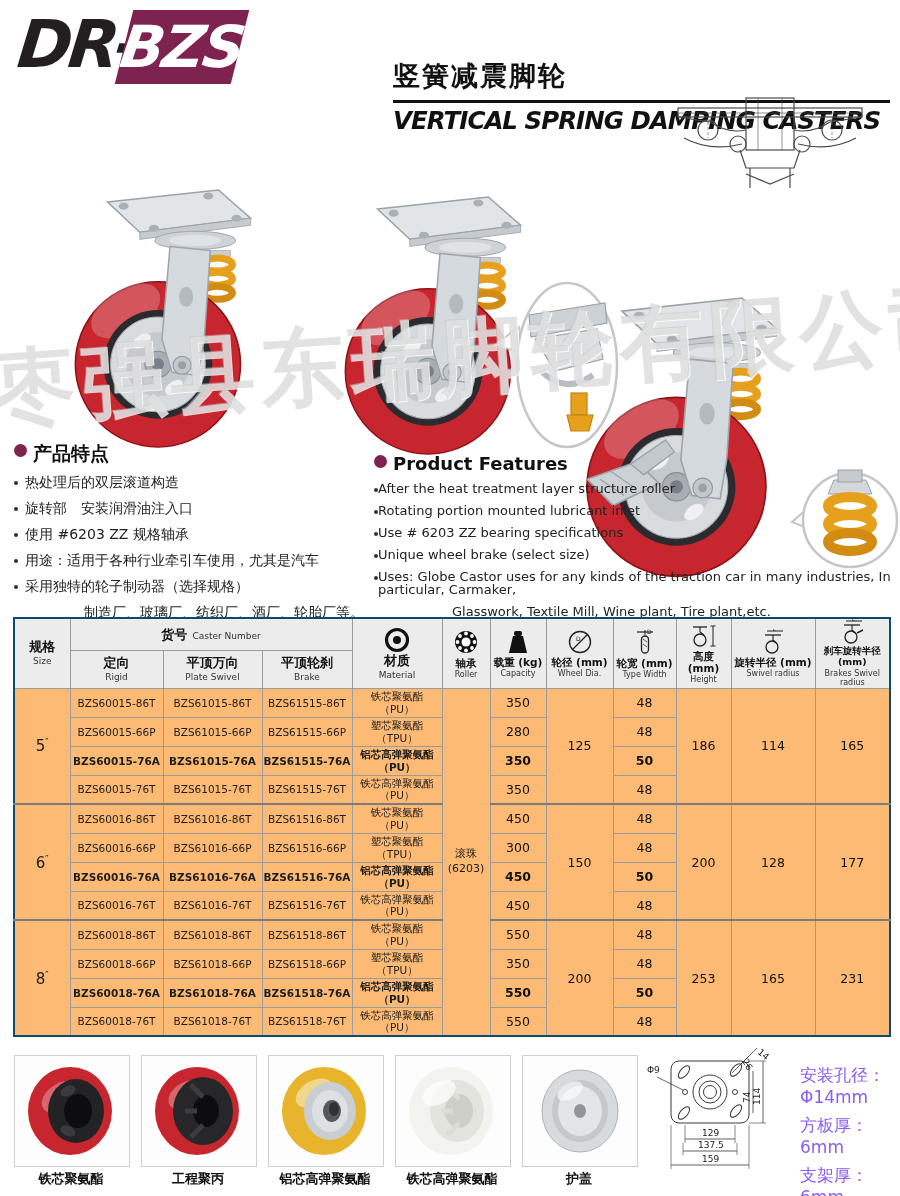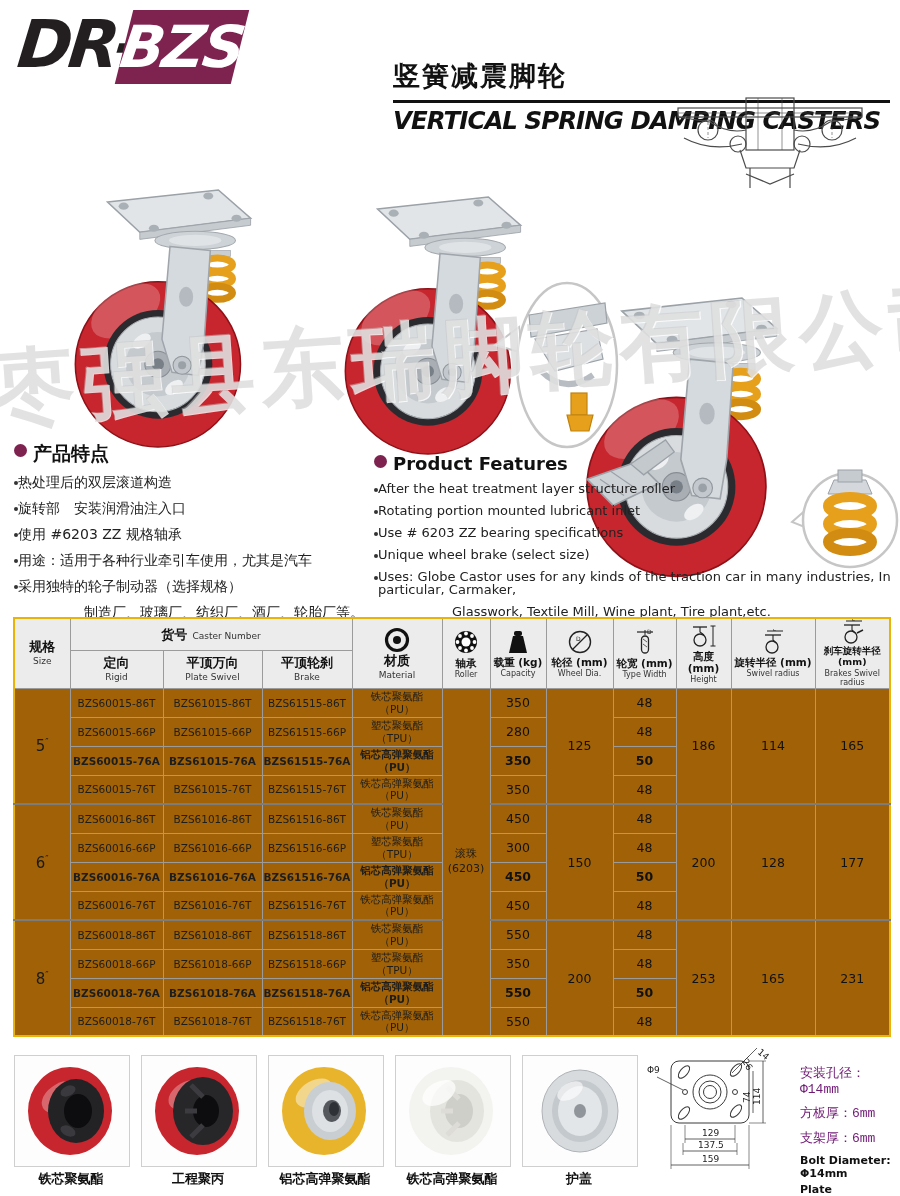--- a/index.html
+++ b/index.html
@@ -24,32 +24,32 @@
   .watermark{left:-10px;top:300px;width:960px;font-size:84px;font-weight:700;
     color:rgba(197,197,197,.50);letter-spacing:6px;transform:rotate(-4deg);
     text-shadow:1px 1px 0 rgba(255,255,255,.8);pointer-events:none;white-space:nowrap;}
 
   
   .feat{line-height:1;}
   .feat-title{display:flex;align-items:flex-start;gap:6px;font-weight:900;color:#111;}
   .bullet{width:13px;height:13px;border-radius:50%;background:#7e2350;flex:0 0 auto;}
   .feat-cn{left:14px;top:444px;width:360px;}
   .feat-cn .feat-title{font-size:19px;}
-  .feat-cn .item{font-size:14px;margin-top:12px;display:flex;color:#222;}
+  .feat-cn .item{font-size:14px;margin-top:12px;display:flex;gap:7px;color:#222;}
   .feat-en{left:374px;top:455px;width:520px;}
   .feat-en .feat-title{font-size:18px;}
   .feat-en .item{font-size:13px;margin-top:9px;display:flex;color:#222;}
   .dot{width:4px;height:4px;border-radius:50%;background:#333;margin-top:6px;flex:0 0 auto;}
   .item.cont{margin-left:70px;}
   .feat-en .item.cont{margin-left:78px;}
 
   
   .spec-wrap{left:13px;top:617px;}
-  table.spec{border-collapse:collapse;table-layout:fixed;width:876px;background:#a16207;
-    border:2px solid #eab308;}
+  table.spec{border-collapse:collapse;table-layout:fixed;width:876px;background:#fdba74;
+    border:2px solid #0c4a6e;}
   .spec th,.spec td{border:1px solid #9b9b9b;text-align:center;vertical-align:middle;
     padding:0;overflow:hidden;}
   .spec thead th{background:#ececec;font-weight:normal;}
   .spec thead tr.h1{height:32px;} .spec thead tr.h2{height:38px;}
   .spec tbody tr{height:29px;}
   .hcn{font-size:13px;font-weight:700;color:#111;}
   .hen{font-size:9px;color:#333;}
   .hcn.small{font-size:10.5px;} .hen.small{font-size:8px;}
   .icon-stack{display:flex;flex-direction:column;align-items:center;line-height:1.15;gap:1px;}
   .part{font-size:10.5px;color:#1d1d1d;letter-spacing:0;}
@@ -60,21 +60,21 @@
   .group-sep td{border-top:2px solid #7c7c7c;}
   .roller-cell{font-size:11px;line-height:1.3;}
 
   
   .wheel-box{top:1055px;width:114px;height:110px;background:#fdfdfd;border:1px solid #cfcfcf;
     display:flex;align-items:center;justify-content:center;}
   .wheel-label{top:1170px;width:114px;text-align:center;font-size:13px;font-weight:700;color:#111;}
 
   
   .dim-specs{left:800px;top:1064px;width:100px;}
-  .dim-specs .cn{font-size:13px;color:#701a75;margin-bottom:7px;font-family:Liberation Mono, monospace;}
+  .dim-specs .cn{font-size:17px;color:#8b5cf6;margin-bottom:7px;}
   .dim-specs .en{font-size:11px;font-weight:700;color:#111;margin-bottom:3px;}
 
   svg text{font-family:"DejaVu Sans",sans-serif;}
 </style>
 </head>
 <body>
 
 <div id="page">
 
   

